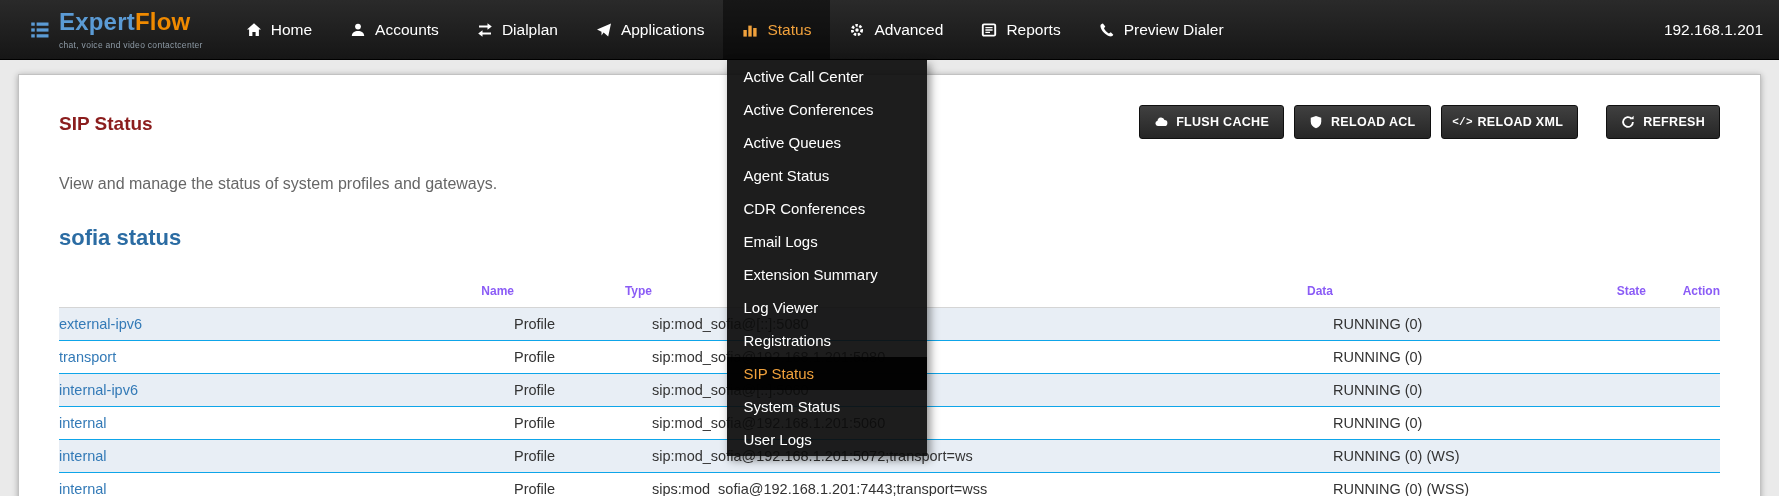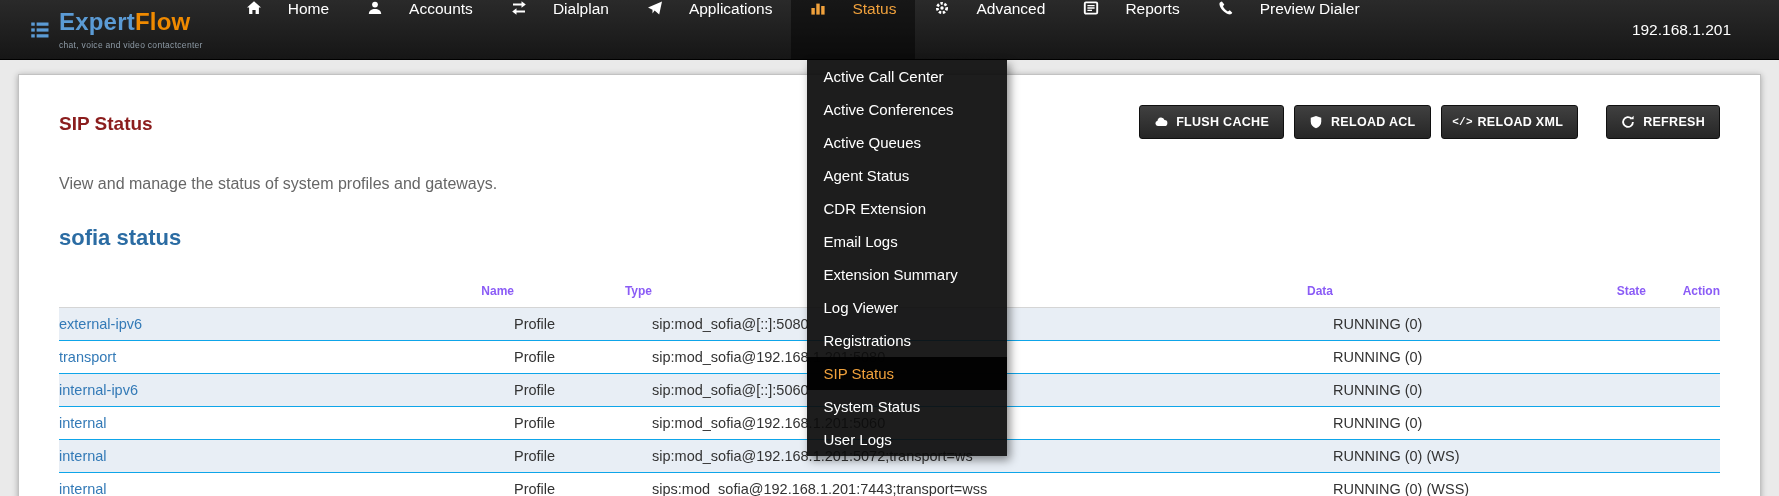--- a/index.html
+++ b/index.html
@@ -9,43 +9,43 @@
     background:#eaeaea;
     font-family:"Liberation Sans", sans-serif;
     position:relative;
   }
 
   
   .navbar {
     height:60px; display:flex; align-items:center;
     background:linear-gradient(#2a2a2a,#161616);
     border-bottom:1px solid #000;
-    padding:0 48px 0 30px;
+    padding:0 16px 0 30px;
     position:relative; z-index:100;
   }
   .logo { display:flex; align-items:center; gap:9px; margin-right:24px; cursor:pointer; }
   .logo-text-main { font-size:24px; font-weight:bold; line-height:1; letter-spacing:.2px; }
   .brand-expert { color:#5b9bd5; }
   .brand-flow   { color:#f08a00; }
   .tagline { font-size:8.5px; color:#8d9aa5; margin-top:6px; letter-spacing:.3px; }
 
   .nav-items { list-style:none; display:flex; margin:0; padding:0; height:100%; }
   .nav-item {
-    display:flex; gap:26px; padding:0 19px;
+    display:flex; align-items:center; gap:9px; padding:0 19px;
     color:#fff; font-size:15.5px; cursor:pointer; height:100%; position:relative;
     white-space:nowrap;
   }
   .nav-item.active { color:#f0a13c; background:rgba(0,0,0,.45); }
   .nav-icon { display:inline-flex; width:16px; height:16px; }
   .nav-icon svg { width:16px; height:16px; }
   .nav-ip { margin-left:auto; color:#fff; font-size:15.5px; }
 
   
   .dropdown {
-    position:absolute; top:60px; left:16px; width:200px;
+    position:absolute; top:60px; left:4px; width:200px;
     background:rgba(12,12,12,.93);
     box-shadow:3px 4px 9px rgba(0,0,0,.45);
   }
   .dd-item {
     color:#fff; font-size:15px; line-height:17px;
     padding:8px 16px; cursor:pointer; white-space:nowrap;
   }
   .dd-item.active { color:#f0a13c; background:rgba(0,0,0,.9); }
 
   
@@ -155,21 +155,21 @@
             <rect x="11.2" y="6" width="3.4" height="8.6"></rect>
           </svg>
       </span>
       <span>Status</span>
 
       <div class="dropdown">
         <div class="dd-item">Active Call Center</div>
         <div class="dd-item">Active Conferences</div>
         <div class="dd-item">Active Queues</div>
         <div class="dd-item">Agent Status</div>
-        <div class="dd-item">CDR Extension</div>
+        <div class="dd-item">CDR Conferences</div>
         <div class="dd-item">Email Logs</div>
         <div class="dd-item">Extension Summary</div>
         <div class="dd-item">Log Viewer</div>
         <div class="dd-item">Registrations</div>
         <div class="dd-item active">SIP Status</div>
         <div class="dd-item">System Status</div>
         <div class="dd-item">User Logs</div>
       </div>
     </li>
     <li class="nav-item">

